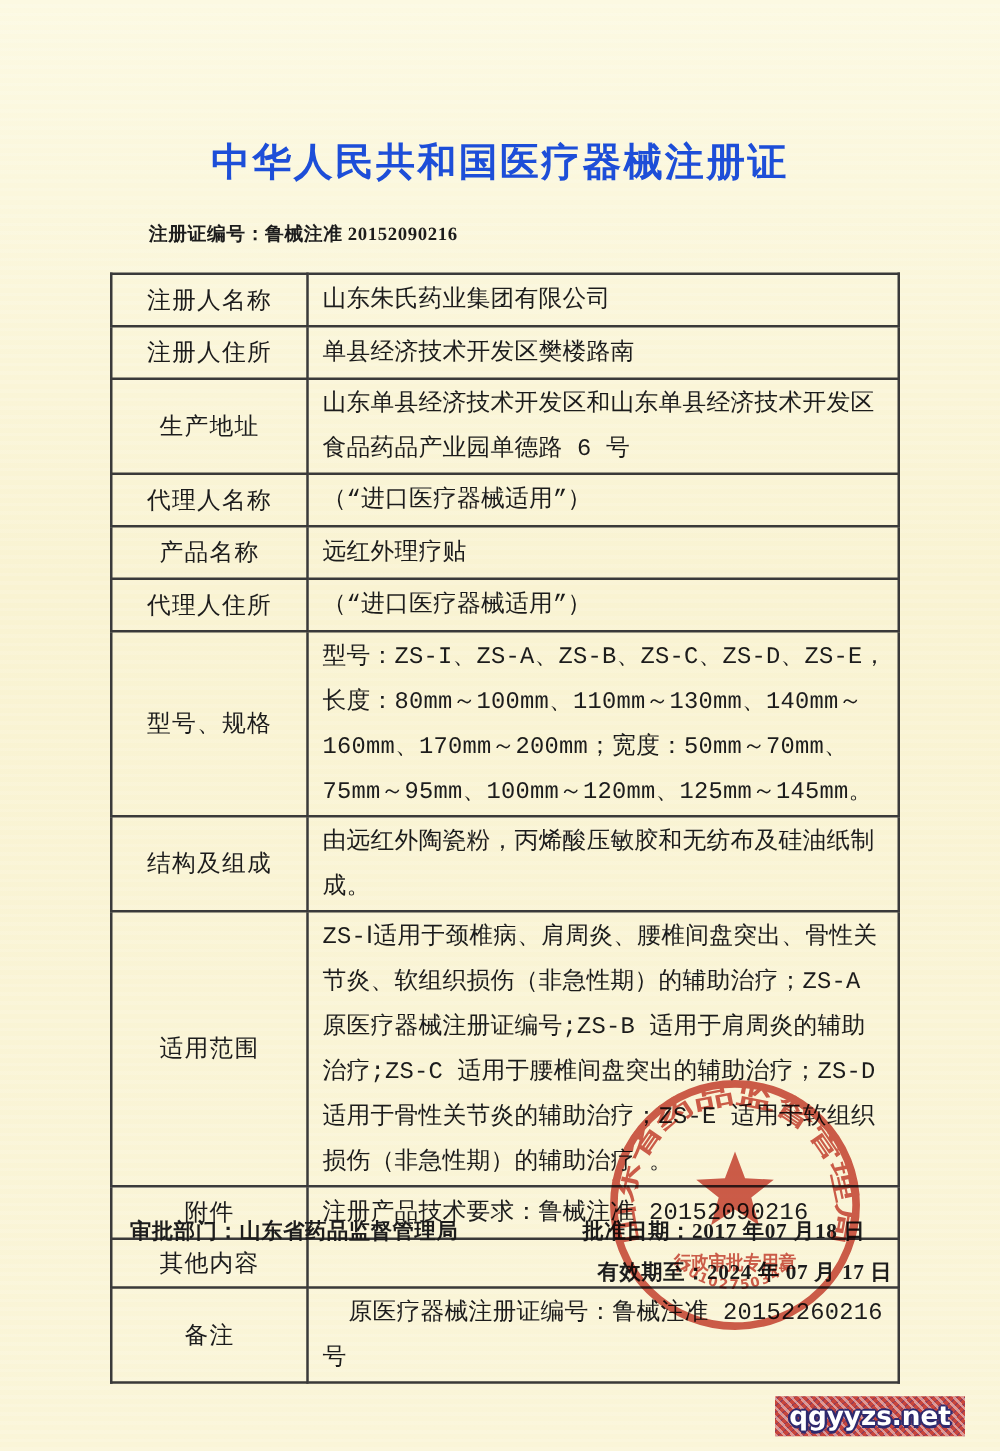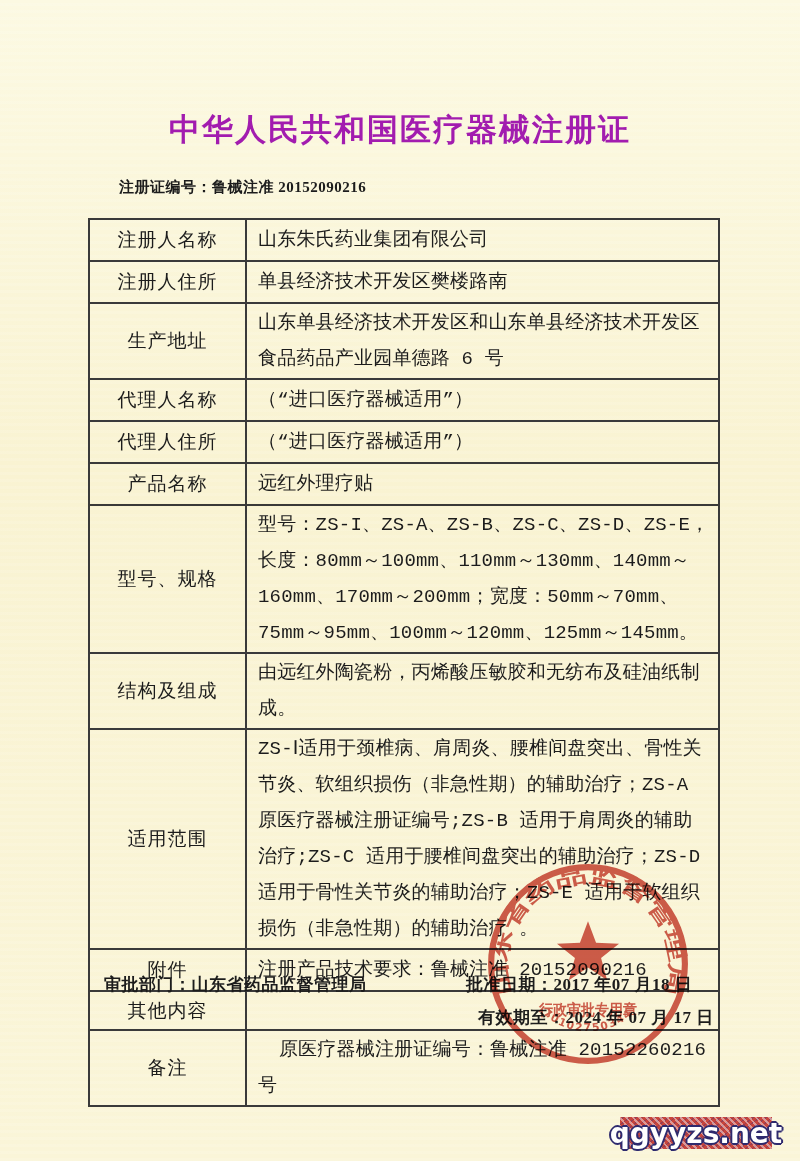--- a/index.html
+++ b/index.html
@@ -16,21 +16,21 @@
     content:"";position:absolute;inset:0;
     background:
       repeating-linear-gradient(0deg, rgba(255,255,255,.10) 0 3px, rgba(0,0,0,0) 3px 7px),
       linear-gradient(180deg,#fcf9e2 0%,#f9f3d2 40%,#faf5d8 100%);
     pointer-events:none;
   }
   .doc-title{
     position:absolute;top:88px;left:0;width:100%;
     text-align:center;
     font-size:31px;font-weight:bold;letter-spacing:2px;
-    color:#a21caf;
+    color:#1d4ed8;
   }
   .cert-line{
     position:absolute;top:178px;left:119px;
     font-size:15px;font-weight:bold;letter-spacing:.5px;
   }
   table.cert{
     position:absolute;top:218px;left:88px;
     width:632px;
     border-collapse:collapse;
     table-layout:fixed;
@@ -77,21 +77,21 @@
   .watermark{
     position:absolute;left:620px;top:1117px;width:152px;height:32px;
     background-color:#c8453c;
     background-image:
       repeating-linear-gradient(47deg, rgba(255,255,255,.45) 0 2px, rgba(0,0,0,0) 2px 5px),
       repeating-linear-gradient(-38deg, rgba(52,48,130,.35) 0 1px, rgba(0,0,0,0) 1px 4px);
     display:flex;align-items:center;justify-content:center;
   }
   .watermark span{
     font-family:"DejaVu Sans","Liberation Sans",sans-serif;
-    font-size:28px;font-weight:bold;color:#ffffff;letter-spacing:0px;
+    font-size:21px;font-weight:bold;color:#ffffff;letter-spacing:0px;
     text-shadow:
       -2px 0 0 #2e2a6e, 2px 0 0 #2e2a6e, 0 -2px 0 #2e2a6e, 0 2px 0 #2e2a6e,
       -1px -1px 0 #2e2a6e, 1px 1px 0 #2e2a6e, -1px 1px 0 #2e2a6e, 1px -1px 0 #2e2a6e;
   }
 </style>
 </head>
 <body>
 
 <h1 class="doc-title">中华人民共和国医疗器械注册证</h1>
 
@@ -109,26 +109,26 @@
   </tr>
   <tr>
     <td class="lbl">生产地址</td>
     <td class="val">山东单县经济技术开发区和山东单县经济技术开发区食品药品产业园单德路 6 号</td>
   </tr>
   <tr class="h1">
     <td class="lbl">代理人名称</td>
     <td class="val">（“进口医疗器械适用”）</td>
   </tr>
   <tr class="h1">
+    <td class="lbl">产品名称</td>
+    <td class="val">远红外理疗贴</td>
+  </tr>
+  <tr class="h1">
     <td class="lbl">代理人住所</td>
     <td class="val">（“进口医疗器械适用”）</td>
-  </tr>
-  <tr class="h1">
-    <td class="lbl">产品名称</td>
-    <td class="val">远红外理疗贴</td>
   </tr>
   <tr>
     <td class="lbl">型号、规格</td>
     <td class="val">型号：ZS-I、ZS-A、ZS-B、ZS-C、ZS-D、ZS-E，长度：80mm～100mm、110mm～130mm、140mm～160mm、170mm～200mm；宽度：50mm～70mm、75mm～95mm、100mm～120mm、125mm～145mm。</td>
   </tr>
   <tr class="h1">
     <td class="lbl">结构及组成</td>
     <td class="val">由远红外陶瓷粉，丙烯酸压敏胶和无纺布及硅油纸制成。</td>
   </tr>
   <tr>

